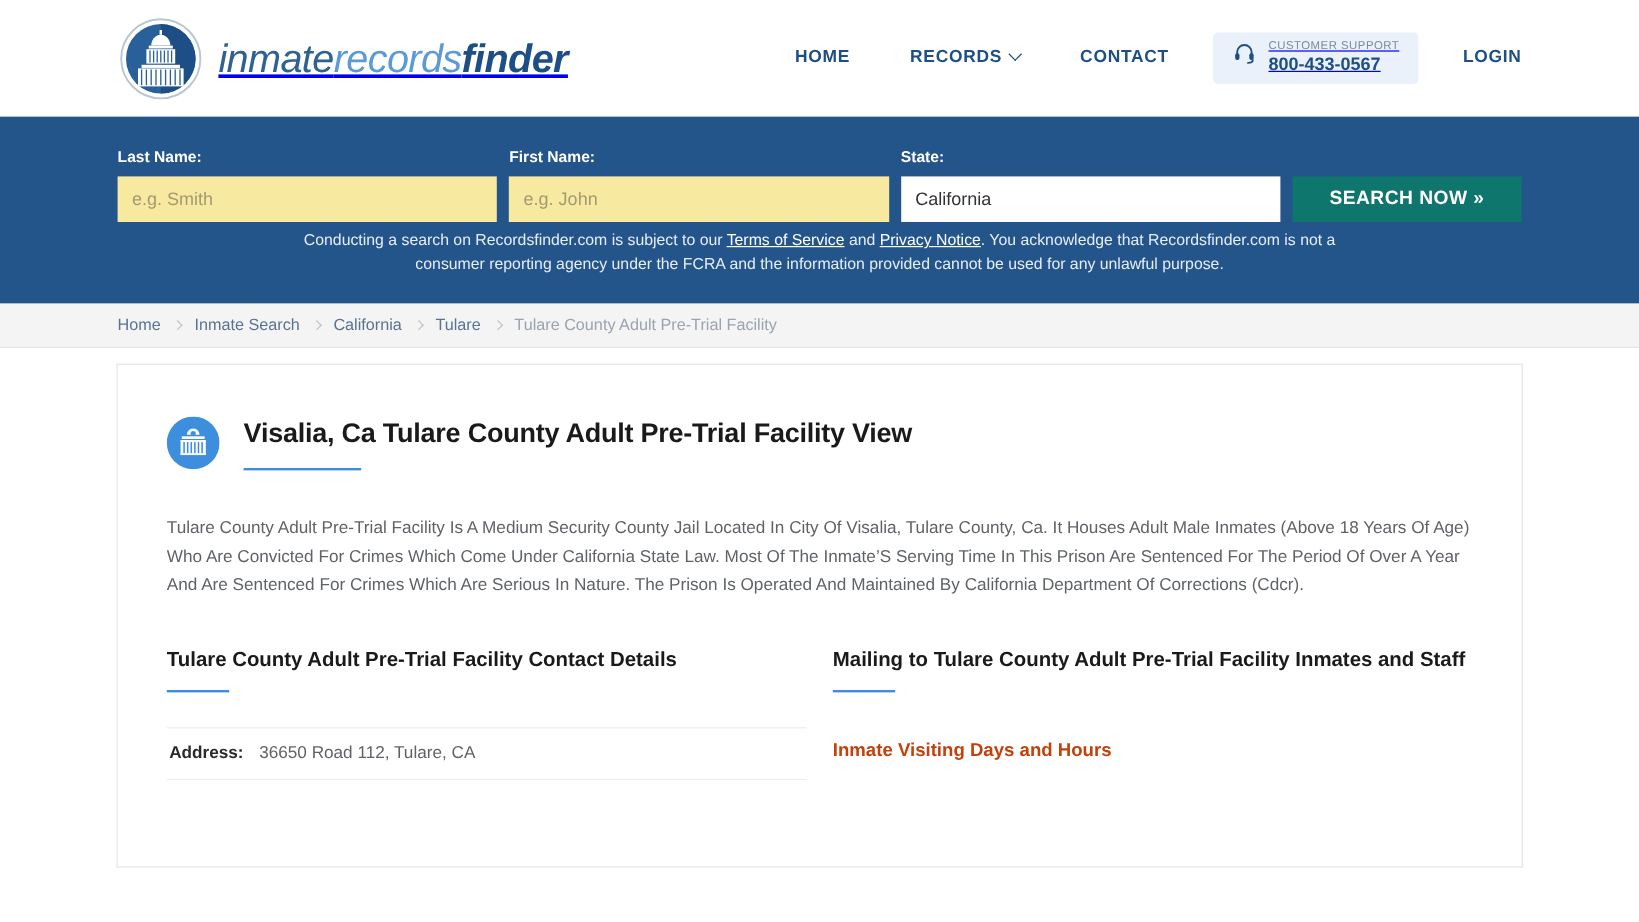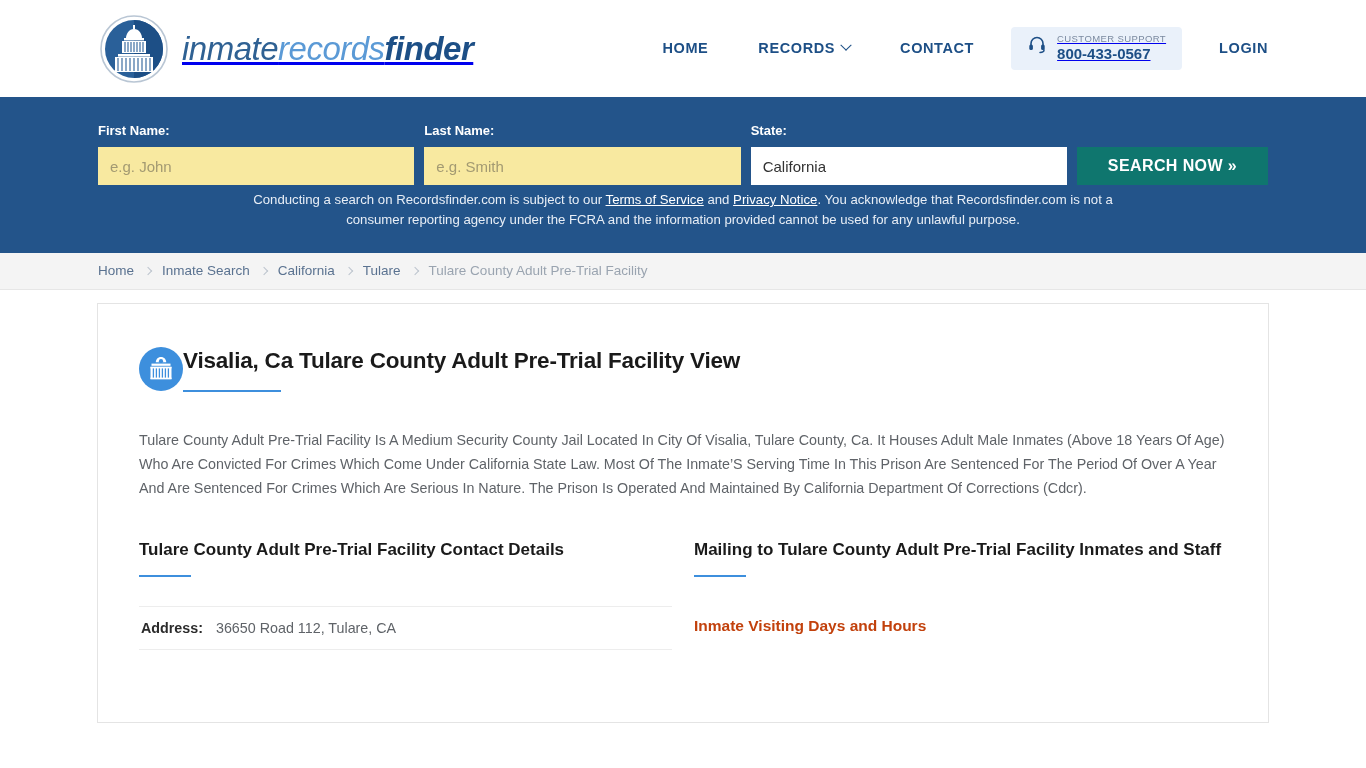--- a/index.html
+++ b/index.html
@@ -184,21 +184,21 @@
 
   
   .card-wrap { padding: 13px 97px 0; }
   .card {
     background: #ffffff;
     border: 1px solid #e4e4e4;
     padding: 42px 41px 0;
     height: 420px;
     overflow: hidden;
   }
-  .page-head { display: flex; align-items: center; }
+  .page-head { display: flex; align-items: center; gap: 20px; }
   .head-icon { width: 44px; height: 44px; flex: 0 0 auto; }
   .head-block { padding-top: 2px; }
   .page-title {
     font-size: 22.5px;
     font-weight: 700;
     color: #1a1a1a;
     letter-spacing: -0.2px;
   }
   .accent-rule {
     width: 98px; height: 2.5px;
@@ -313,27 +313,27 @@
 
     <a class="nav-item" href="#" style="padding-right:0">
       <span>LOGIN</span>
     </a>
   </nav>
 </div>
 
 <section class="hero">
 
   <form class="form-row">
+    <div class="field last">
+      <label class="field-label">Last Name:</label>
+      <input class="text-input" type="text" placeholder="e.g. Smith" style="">
+    </div>
     <div class="field first">
       <label class="field-label">First Name:</label>
       <input class="text-input" type="text" placeholder="e.g. John" style="">
-    </div>
-    <div class="field last">
-      <label class="field-label">Last Name:</label>
-      <input class="text-input" type="text" placeholder="e.g. Smith" style="">
     </div>
     <div class="field state">
       <label class="field-label">State:</label>
       <select class="select-input">
         <option>California</option>
       </select>
     </div>
     <button class="search-btn" type="submit">SEARCH NOW »</button>
   </form>
 

